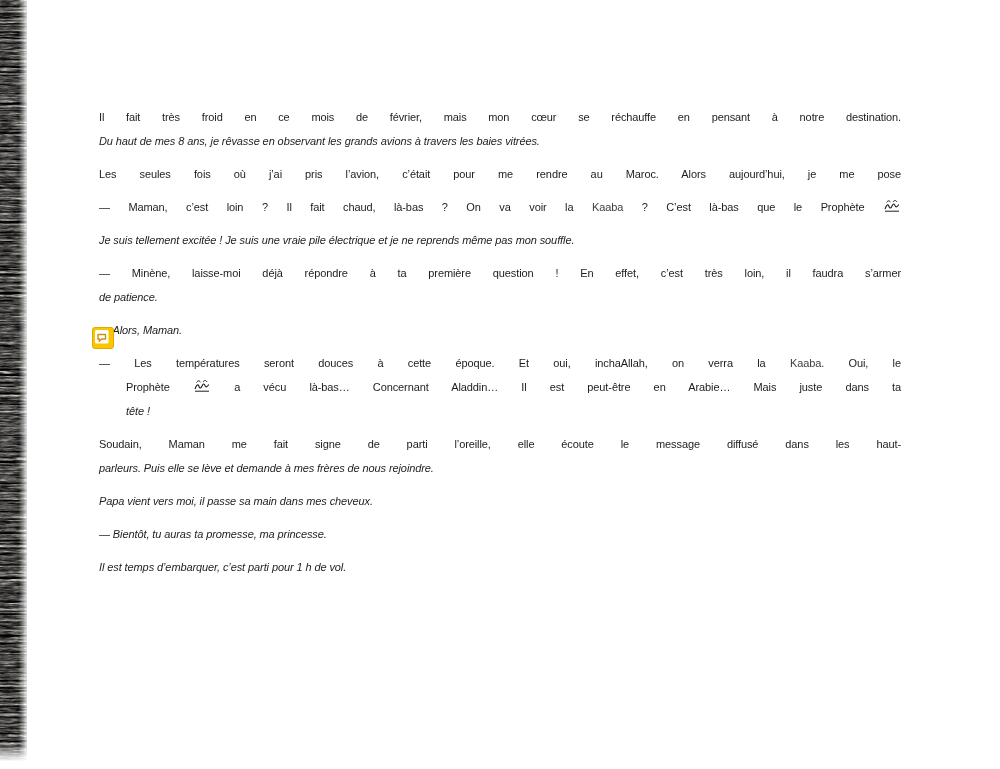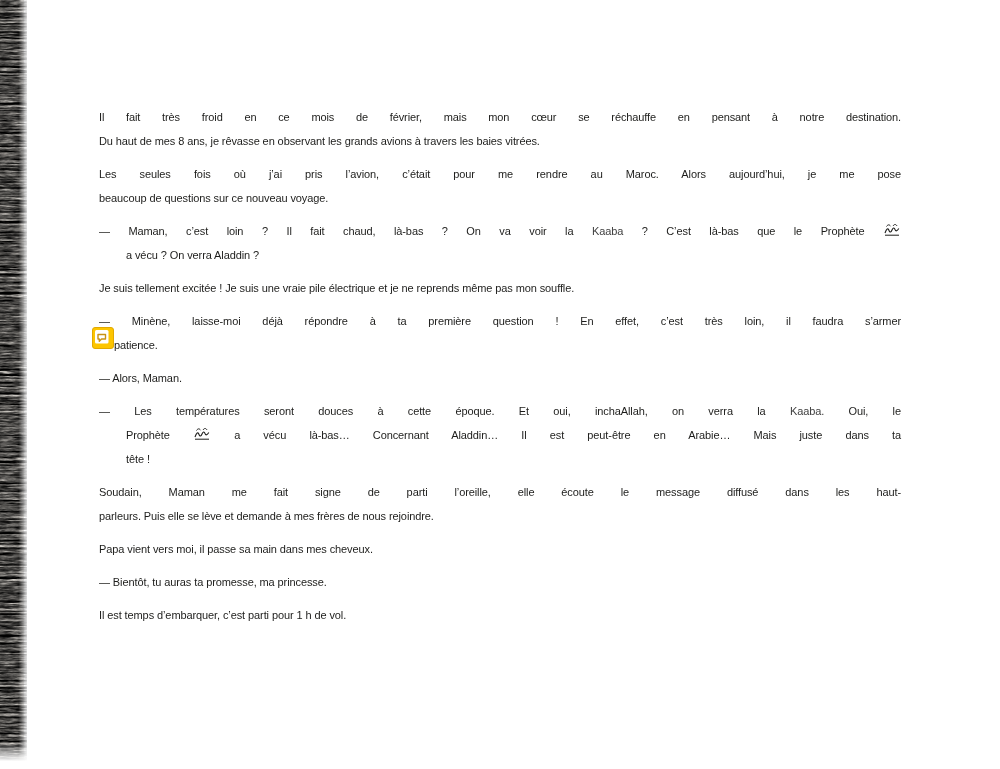--- a/index.html
+++ b/index.html
@@ -24,21 +24,21 @@
     line-height: 24px;
     letter-spacing: -0.1px;
     color: #1d1d1b;
   }
   .para { margin: 0 0 9px 0; }
   .line {
     text-align: justify;
     text-align-last: justify;
     -moz-text-align-last: justify;
   }
-  .line.last { text-align-last: left; -moz-text-align-last: left; }
+  .line.last { text-align-last: left; font-style: italic; -moz-text-align-last: left; }
   .dialogue .line.cont { padding-left: 27px; }
   .para.flush .line.cont { padding-left: 0; }
   .kaaba { color: #404040; }
   .pbuh-icon { display: inline-block; vertical-align: -1px; margin: 0 1px; }
   .sticky-note {
     position: absolute;
     left: 92px; top: 327px;
     width: 22px; height: 22px;
     z-index: 4;
     cursor: pointer;
@@ -80,31 +80,29 @@
     <rect x="0" y="0" width="34" height="769" fill="url(#bottomFade)"></rect>
   </svg>
 
   <div class="text-block">
       <div class="para">
         <div class="line">Il fait très froid en ce mois de février, mais mon cœur se réchauffe en pensant à notre destination.</div>
         <div class="line last cont">Du haut de mes 8 ans, je rêvasse en observant les grands avions à travers les baies vitrées.</div>
       </div>
       <div class="para">
         <div class="line">Les seules fois où j’ai pris l’avion, c’était pour me rendre au Maroc. Alors aujourd’hui, je me pose</div>
-        <div class="line last cont">beaucoup de questions sur ce nouveau voyage.</div>
       </div>
       <div class="para dialogue">
         <div class="line">— Maman, c’est loin&nbsp;? Il fait chaud, là-bas&nbsp;? On va voir la <span class="kaaba">Kaaba</span>&nbsp;? C’est là-bas que le Prophète <svg width="16" height="13" viewBox="0 0 16 13" xmlns="http://www.w3.org/2000/svg" class="pbuh-icon">
     <g fill="none" stroke="#1d1d1b">
       <path d="M1 10 C2.5 5.5 4 4.5 5 7.5 C5.8 9.8 7 9.5 8 7 C9 4.5 10.2 4.2 11 6.5 C11.8 8.6 13 8.3 14.8 5.5" stroke-width="1.1"></path>
       <path d="M2.5 3.5 C4 1.2 5.5 1.5 6.5 3.2 M9 3 C10.5 0.8 12 1.2 13 3" stroke-width="1"></path>
       <path d="M1 12.2 L15 12.2" stroke-width="1"></path>
     </g>
   </svg></div>
-        <div class="line last cont">a vécu&nbsp;? On verra Aladdin&nbsp;?</div>
       </div>
       <div class="para">
         <div class="line last">Je suis tellement excitée&nbsp;! Je suis une vraie pile électrique et je ne reprends même pas mon souffle.</div>
       </div>
       <div class="para dialogue flush">
         <div class="line">— Minène, laisse-moi déjà répondre à ta première question&nbsp;! En effet, c’est très loin, il faudra s’armer</div>
         <div class="line last cont">de patience.</div>
       </div>
       <div class="para dialogue">
         <div class="line last">— Alors, Maman.</div>

